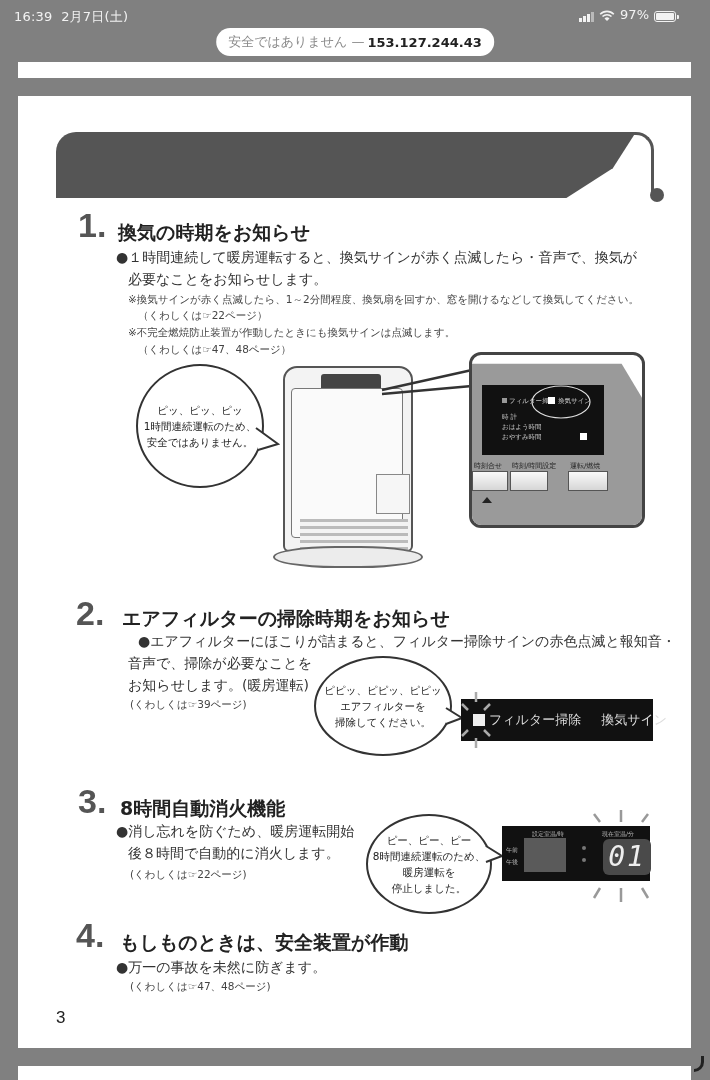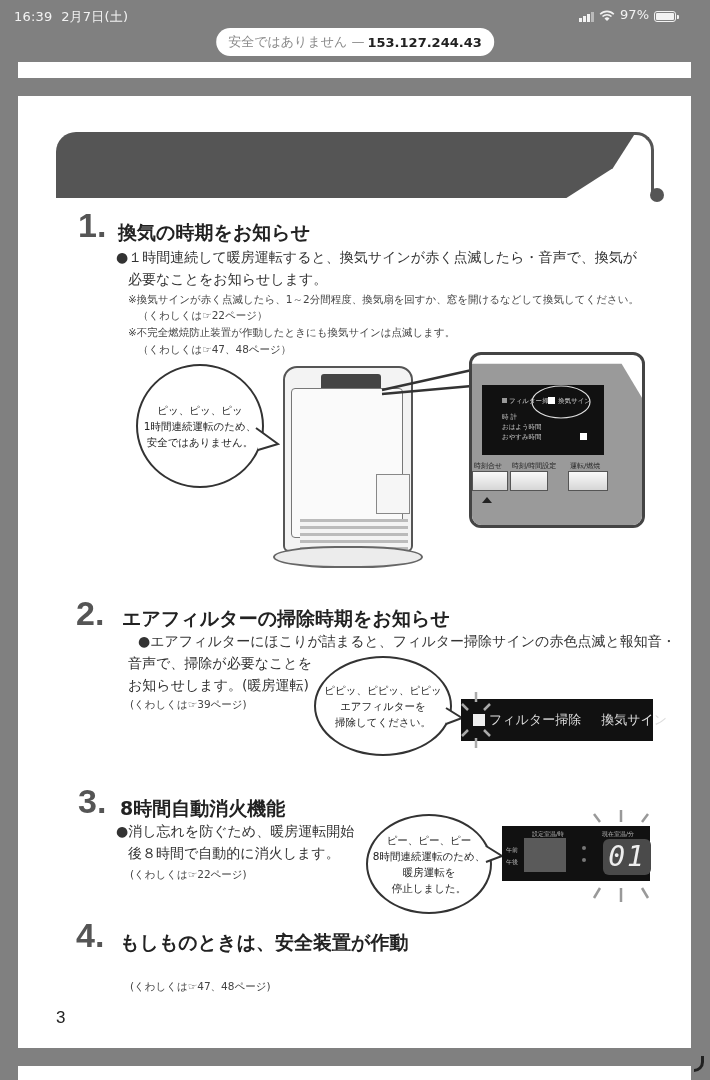--- a/index.html
+++ b/index.html
@@ -230,19 +230,20 @@
         <line x1="33" y1="80" x2="33" y2="94"></line>
       <line x1="6" y1="6" x2="12" y2="14"></line>
         <line x1="60" y1="6" x2="54" y2="14"></line>
       <line x1="6" y1="90" x2="12" y2="80"></line>
         <line x1="60" y1="90" x2="54" y2="80"></line>
     </g>
   </svg>
 
   <div class="sec-num" style="left:58px;top:820px;">4.</div>
   <div class="sec-title" style="left:102px;top:834px;">もしものときは、安全装置が作動</div>
+  <div class="body-text" style="left:98px;top:860px;">●万一の事故を未然に防ぎます。</div>
   <div class="note" style="left:112px;top:882px;">(くわしくは☞47、48ページ)</div>
 
   <div class="pagenum">3</div>
 </div>
 
 <div class="nextpage"></div>
 <div class="corner-curl"></div>
 
 </body></html>

